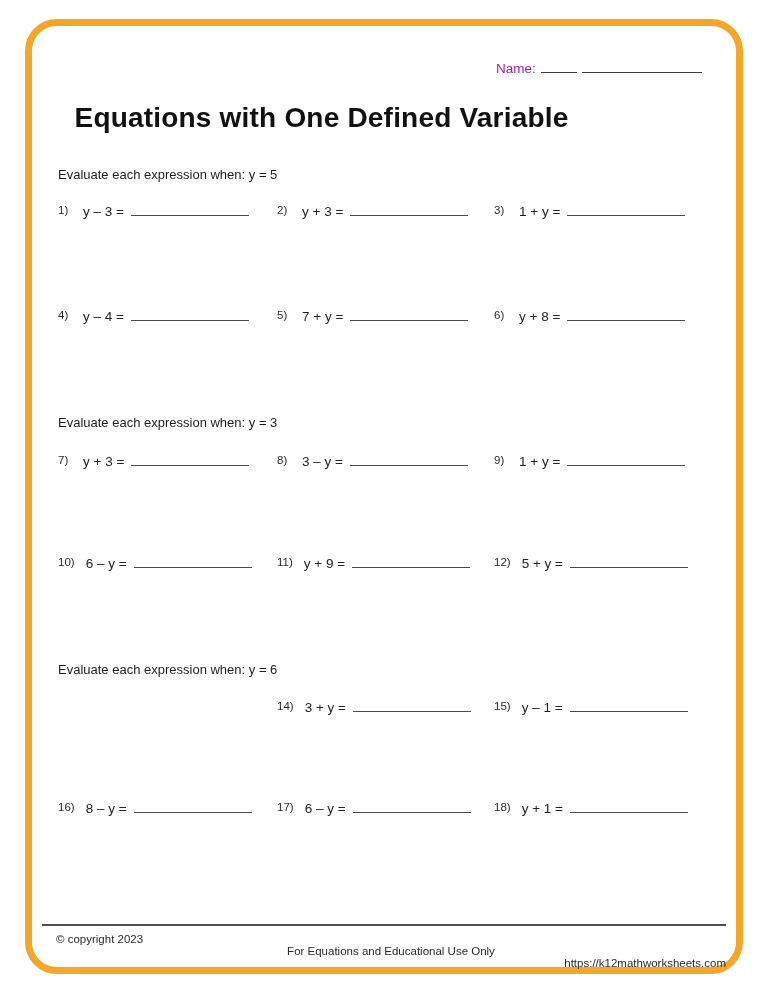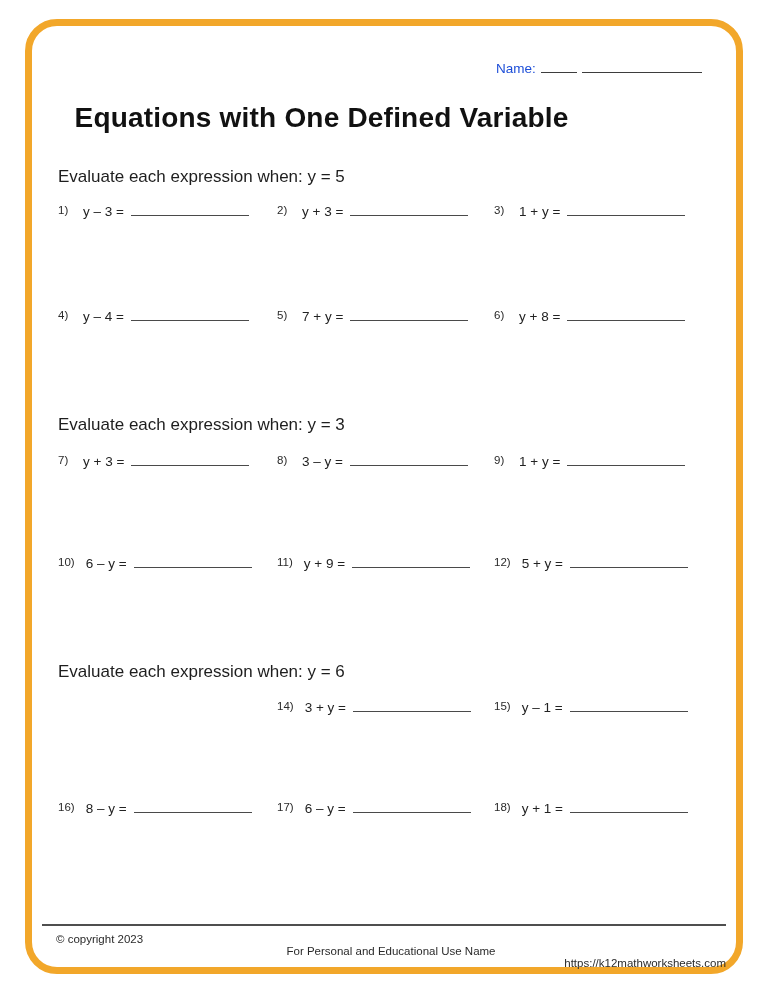--- a/index.html
+++ b/index.html
@@ -24,21 +24,21 @@
     box-sizing: border-box;
     border: 7px solid #f2a72a;
     border-radius: 32px;
     background: #ffffff;
   }
   .name-row {
     position: absolute;
     left: 496px;
     top: 59px;
     font-size: 13.5px;
-    color: #1d4ed8;
+    color: #a21caf;
     white-space: nowrap;
   }
   .name-line {
     display: inline-block;
     border-bottom: 1.6px solid #3d3d3d;
     height: 13px;
     vertical-align: baseline;
   }
   .name-line.seg1 { width: 36px; margin-left: 5px; }
   .name-line.seg2 { width: 120px; margin-left: 5px; }
@@ -49,21 +49,21 @@
     width: 643px;
     text-align: center;
     font-size: 28px;
     font-weight: bold;
     color: #111111;
     letter-spacing: 0.2px;
   }
   .instruction {
     position: absolute;
     left: 58px;
-    font-size: 17px;
+    font-size: 13px;
     color: #1e1e1e;
   }
   .row {
     position: absolute;
     left: 0;
     width: 700px;
     height: 22px;
   }
   .problem {
     position: absolute;
@@ -198,15 +198,15 @@
     <span class="pnum">17)</span><span class="pexpr">6 – y =</span><span class="blank"></span>
   </div>
   <div class="problem c3">
     <span class="pnum">18)</span><span class="pexpr">y + 1 =</span><span class="blank"></span>
   </div>
 </div>
 
 <div class="footer-rule"></div>
 <div class="footer">
   <span class="left-text">© copyright 2023</span>
-  <span class="center-text">For Personal and Educational Use Name</span>
+  <span class="center-text">For Equations and Educational Use Only</span>
   <span class="right-text">https://k12mathworksheets.com</span>
 </div>
 
 </body></html>

